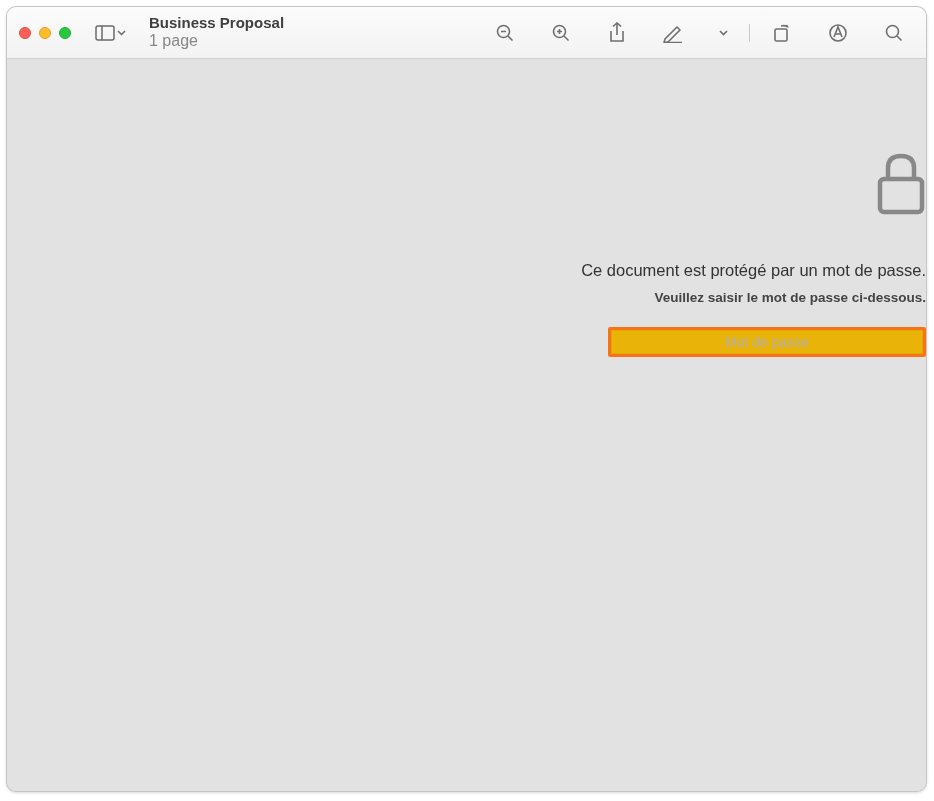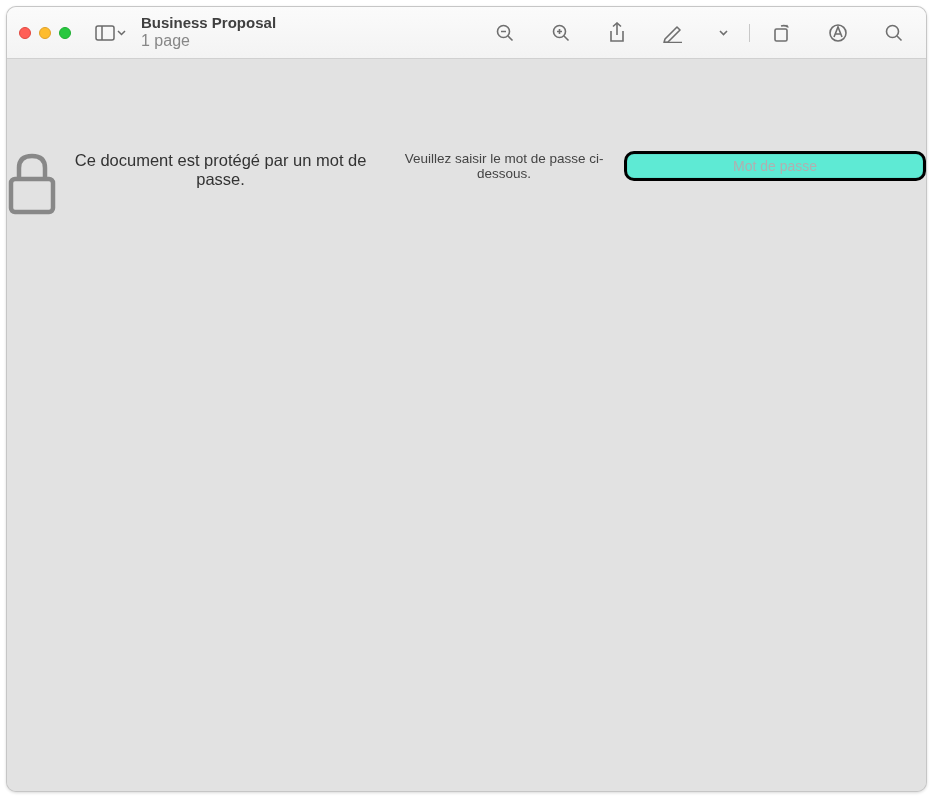--- a/index.html
+++ b/index.html
@@ -64,21 +64,21 @@
       border-radius: 5px;
       color: #6a6a6a;
       cursor: pointer;
     }
     
     .sidebar-btn svg { display: block; }
     
     .title-block {
       display: flex;
       flex-direction: column;
-      margin-left: 1px;
+      margin-left: 9px;
       flex: 0 0 auto;
     }
     
     .title-main {
       font-weight: 700;
       font-size: 15px;
       color: #404040;
       line-height: 1.1;
     }
     
@@ -116,50 +116,51 @@
       width: 1px;
       height: 18px;
       background: #c8c8c8;
       margin: 0 -12px;
     }
     
     .content {
       flex: 1;
       background: #e2e2e2;
       display: flex;
-      flex-direction: row;
-      align-items: flex-start;
+      flex-direction: column;
+      align-items: flex-end;
       padding-top: 92px;
     }
     
     .lock-icon {
       color: #888888;
       margin-bottom: 42px;
     }
     
     .msg-main {
       font-size: 16.5px;
       color: #333333;
       margin-bottom: 10px;
       text-align: center;
     }
     
     .msg-sub {
       font-size: 13.5px;
       color: #444444;
       margin-bottom: 22px;
       text-align: center;
+      font-weight: bold;
     }
     
     .password-input {
       width: 318px;
       height: 30px;
-      border: 3px solid #000000;
-      border-radius: 10px;
-      background: #5eead4;
+      border: 3px solid #f97316;
+      border-radius: 2px;
+      background: #eab308;
       font-size: 14px;
       text-align: center;
       color: #333;
       outline: none;
       box-shadow: 0 0 0 0.5px rgba(0,0,0,0.1) inset;
     }
     
     .password-input::placeholder {
       color: #b0b0b0;
     }

